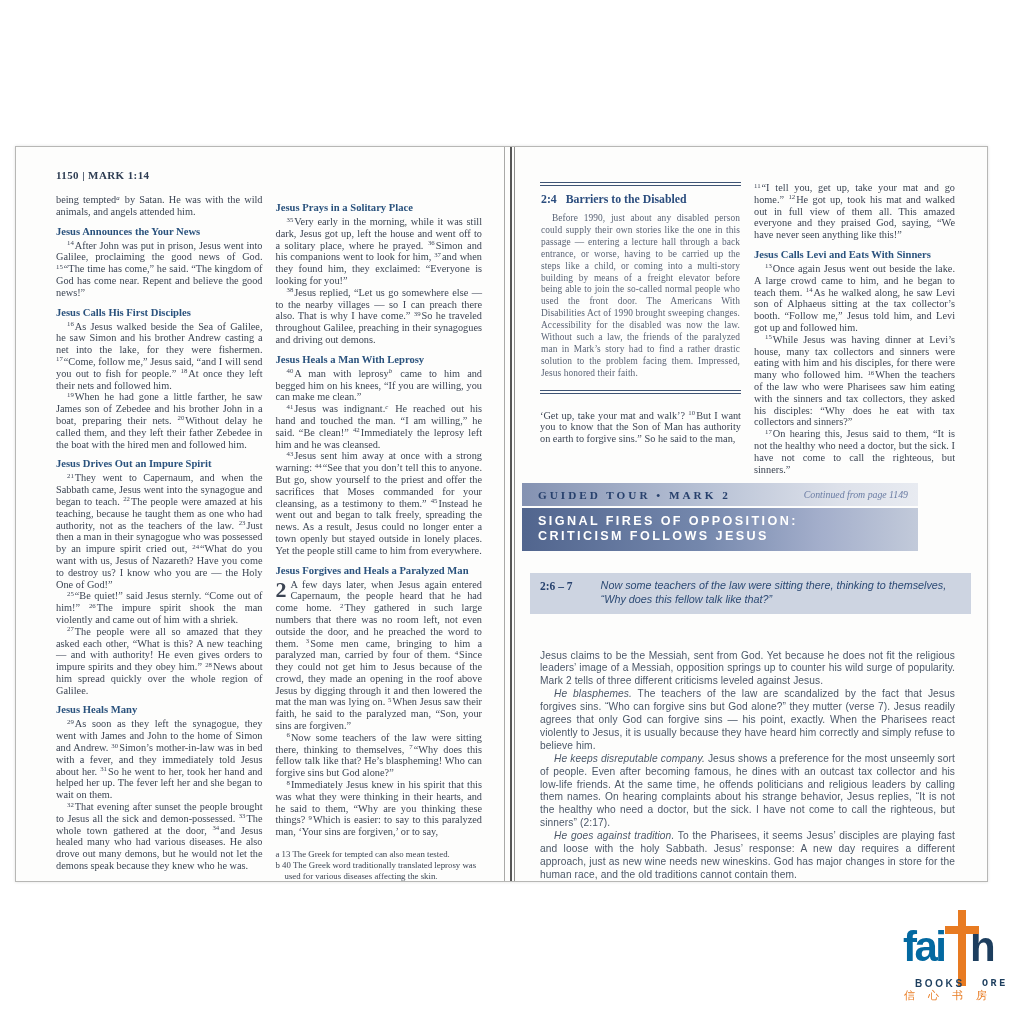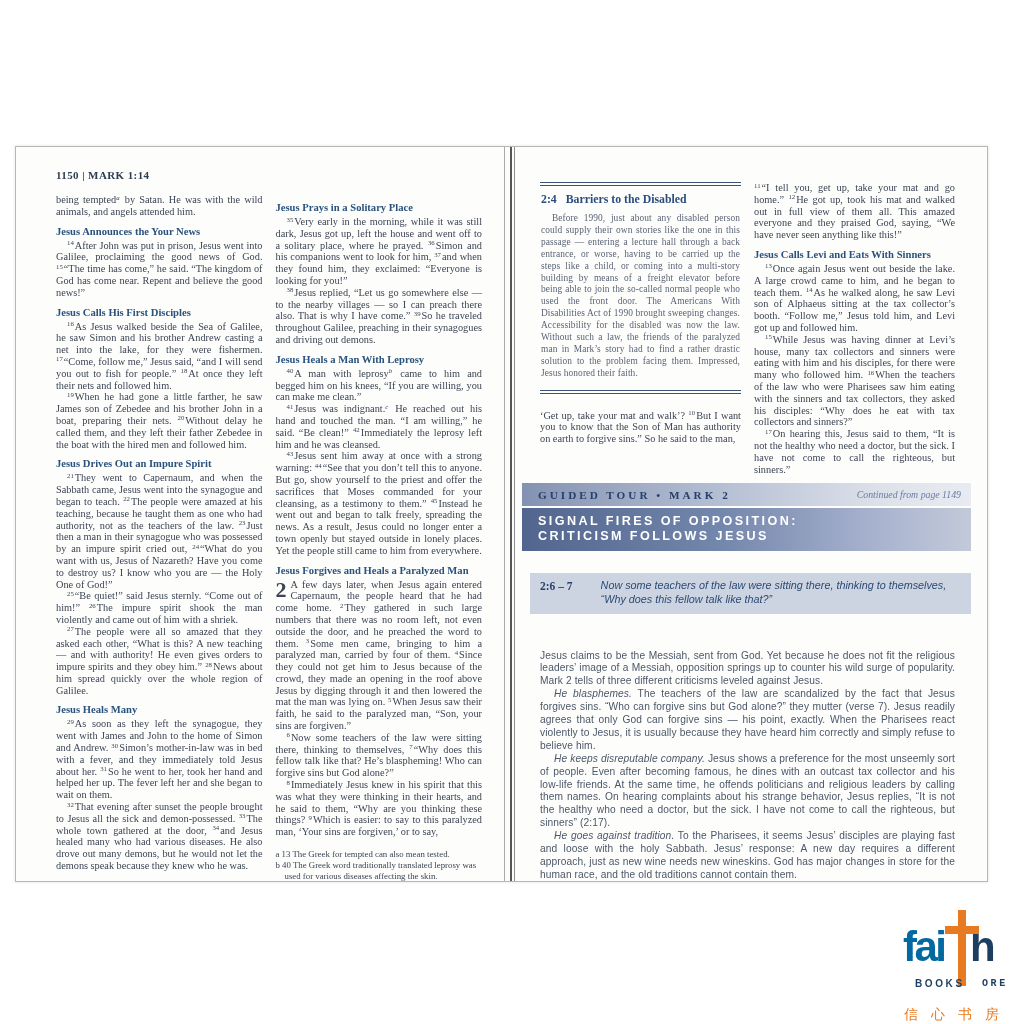--- a/index.html
+++ b/index.html
@@ -34,21 +34,21 @@
   
   .notebox{
     border-top:4px double #3e5474;border-bottom:4px double #3e5474;
     padding:4px 1px 10px;font-family:Liberation Serif, serif;
   }
   .notebox-head{color:#2b4d7e;font-weight:bold;font-size:11.8px;margin:2px 0 6px;}
   .notebox-head .ref{margin-right:9px;}
   .notebox-body{margin:0;font-size:9.4px;line-height:11.9px;color:#5a6476;text-align:justify;text-indent:11px;letter-spacing:.1px;}
   .after-box{margin-top:16px;}
   
-  .banner{margin:8px 0 0 -18px;width:449px;position:relative;}
+  .banner{margin:8px 0 0 -18px;width:396px;position:relative;}
   .kicker-band{
     height:23px;display:flex;align-items:center;justify-content:space-between;
     padding:0 10px 0 16px;box-sizing:border-box;
     background:linear-gradient(90deg,#8492b2 0%,#b6c0d4 45%,#dde1ea 80%,#e8ebf1 100%);
   }
   .kicker{font-family:"Liberation Serif",serif;font-weight:bold;letter-spacing:3px;font-size:11.2px;color:#27406c;}
   .continued{font-style:italic;font-size:9.8px;color:#6a7ca3;}
   .title-band{
     margin-top:2px;padding:6px 0 7px 16px;
     background:linear-gradient(90deg,#51658e 0%,#7487ac 45%,#a3aecb 75%,#c2cada 100%);
@@ -65,21 +65,21 @@
   .life-title{font-family:"Liberation Serif",serif;font-weight:bold;font-size:15px;color:#1c5c94;margin:9px 0 3px;}
   
   .logo{position:absolute;left:903px;top:908px;width:112px;height:104px;}
   .logo-word{position:absolute;top:16px;left:0;width:100%;height:52px;}
   .logo-fai{position:absolute;left:0;top:0;font-family:Liberation Sans, sans-serif;font-weight:bold;font-size:42px;letter-spacing:-2.5px;color:#0369a1;line-height:46px;}
   .logo-h{position:absolute;left:67px;top:0;font-family:"Liberation Sans",sans-serif;font-weight:bold;font-size:42px;color:#1d3e5e;line-height:46px;}
   .cross-stem{position:absolute;left:55px;top:2px;width:8px;height:76px;background:#e87b22;}
   .cross-arm{position:absolute;left:42px;top:18px;width:34px;height:8px;background:#e87b22;}
   .logo-sub{position:absolute;top:70px;left:12px;width:100%;font-family:"Liberation Sans",sans-serif;font-weight:bold;font-size:10px;letter-spacing:2.6px;color:#1d3e5e;}
   .logo-sub .ore{position:absolute;left:67px;top:0;font-family:Liberation Mono, monospace;}
-  .logo-cn{position:absolute;top:98px;left:1px;width:100%;font-size:14px;letter-spacing:13px;color:#e87b22;font-family:"Liberation Sans",sans-serif;white-space:nowrap;}
+  .logo-cn{position:absolute;top:80px;left:1px;width:100%;font-size:11px;letter-spacing:13px;color:#e87b22;font-family:"Liberation Sans",sans-serif;white-space:nowrap;}
 </style>
 </head>
 <body>
 
 <div class="book">
 
   <div class="page page-left">
     <div class="pagehead">1150  |  MARK 1:14</div>
     <div class="cols">
       <div class="col">

